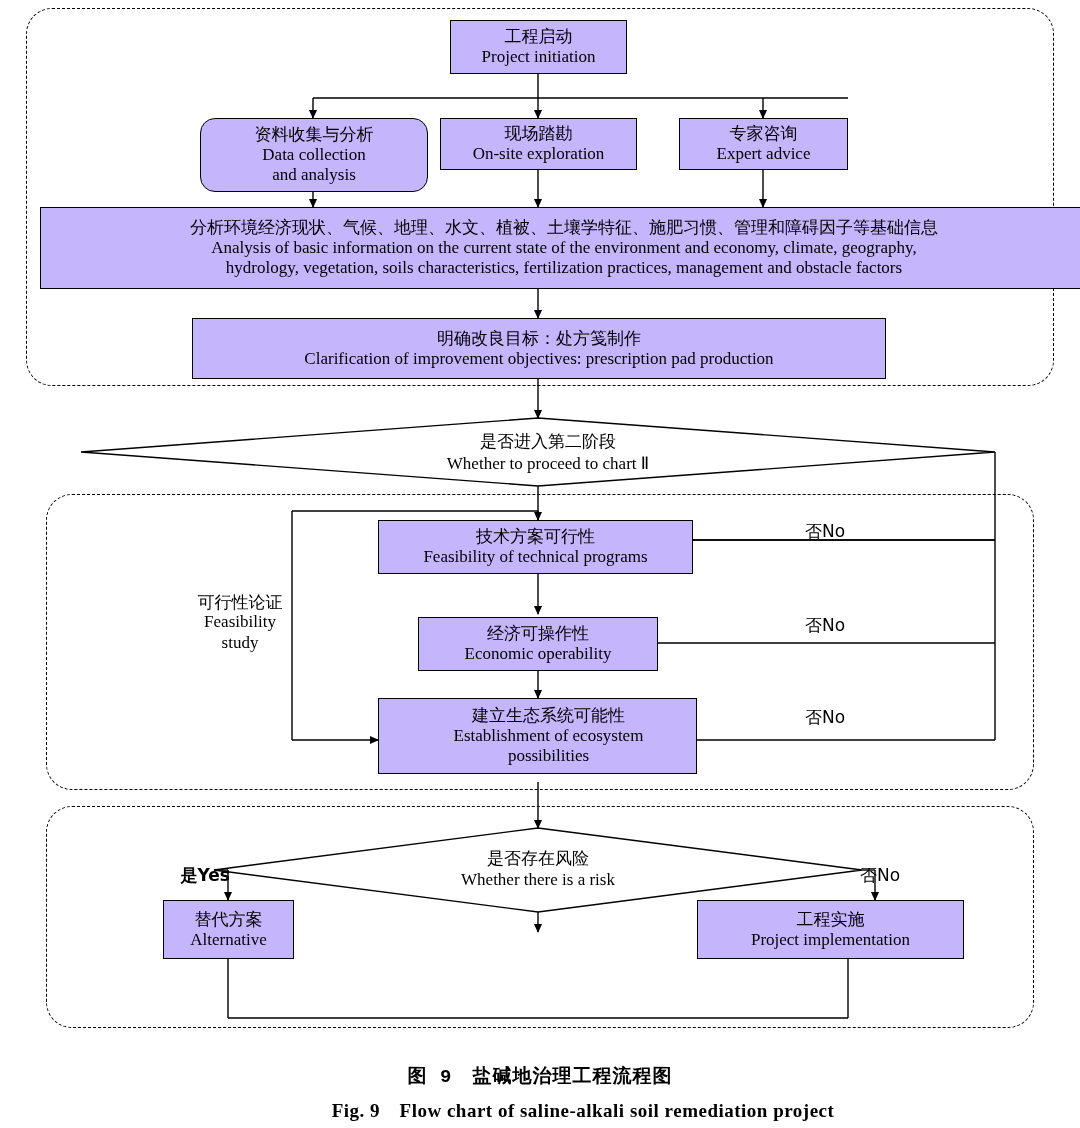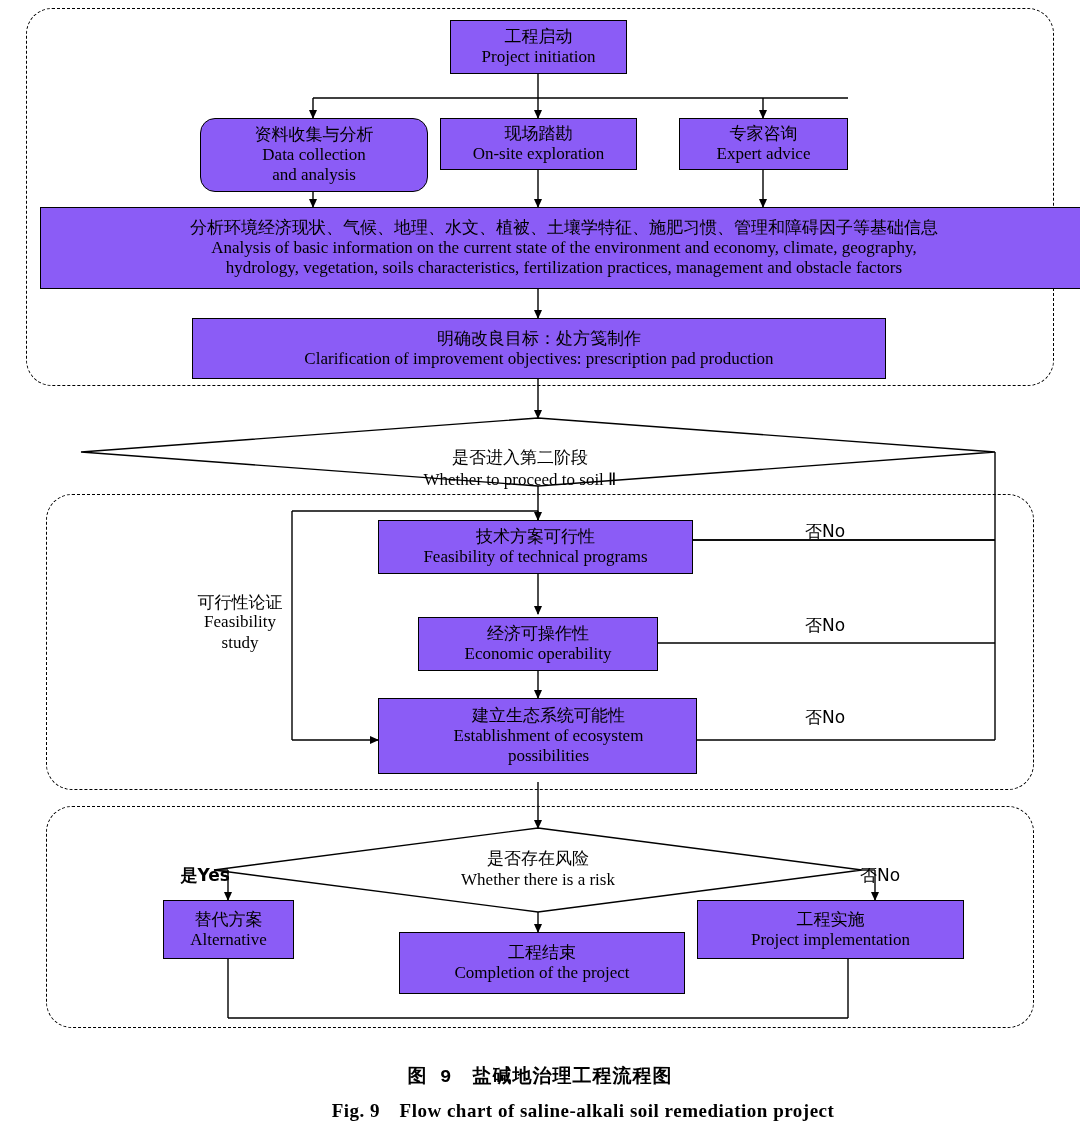--- a/index.html
+++ b/index.html
@@ -8,21 +8,21 @@
     background:#ffffff;
     font-family:"Liberation Serif", serif;
     color:#000;
     position:relative;
     overflow:hidden;
   }
   #canvas{position:absolute;left:0;top:0;width:1080px;height:1128px;}
   .box{
     position:absolute;
     border:1px solid #000;
-    background:#8b5cf6;
+    background:#c4b5fd;
     display:flex;
     flex-direction:column;
     align-items:center;
     justify-content:center;
     text-align:center;
     line-height:1.22;
     box-sizing:border-box;
     z-index:3;
   }
   .cn{font-family:"DejaVu Sans", sans-serif;font-size:17px;}
@@ -154,23 +154,23 @@
     <span class="cn">分析环境经济现状、气候、地理、水文、植被、土壤学特征、施肥习惯、管理和障碍因子等基础信息</span>
     <span class="en">Analysis of basic information on the current state of the environment and economy, climate, geography,</span>
     <span class="en">hydrology, vegetation, soils characteristics, fertilization practices, management and obstacle factors</span>
   </div>
 
   <div class="box" style="left:192px;top:318px;width:694px;height:61px;">
     <span class="cn">明确改良目标：处方笺制作</span>
     <span class="en">Clarification of improvement objectives: prescription pad production</span>
   </div>
 
-  <div class="diamond-text" style="left:320px;top:430px;width:400px;margin-top:16px;">
+  <div class="diamond-text" style="left:348px;top:430px;width:400px;">
     <div class="cn">是否进入第二阶段</div>
-    <div class="en">Whether to proceed to soil Ⅱ</div>
+    <div class="en">Whether to proceed to chart Ⅱ</div>
   </div>
 
   <div class="box" style="left:378px;top:520px;width:315px;height:54px;">
     <span class="cn">技术方案可行性</span>
     <span class="en">Feasibility of technical programs</span>
   </div>
 
   <div class="box" style="left:418px;top:617px;width:240px;height:54px;">
     <span class="cn">经济可操作性</span>
     <span class="en">Economic operability</span>
@@ -185,24 +185,20 @@
   <div class="diamond-text" style="left:398px;top:847px;width:280px;">
     <div class="cn">是否存在风险</div>
     <div class="en">Whether there is a risk</div>
   </div>
 
   <div class="box" style="left:163px;top:900px;width:131px;height:59px;">
     <span class="cn">替代方案</span>
     <span class="en">Alternative</span>
   </div>
 
-  <div class="box" style="left:399px;top:932px;width:286px;height:62px;">
-    <span class="cn">工程结束</span>
-    <span class="en">Completion of the project</span>
-  </div>
 
   <div class="box" style="left:697px;top:900px;width:267px;height:59px;">
     <span class="cn">工程实施</span>
     <span class="en">Project implementation</span>
   </div>
 
   <div class="label" style="left:170px;top:592px;width:140px;">
     <div class="cn">可行性论证</div>
     <div class="en">Feasibility</div>
     <div class="en">study</div>

